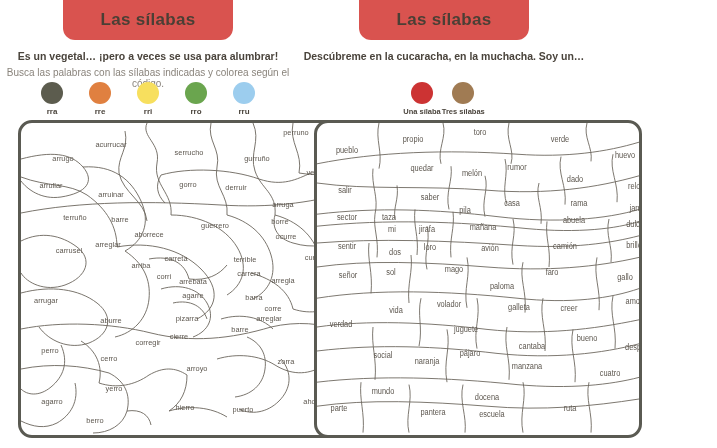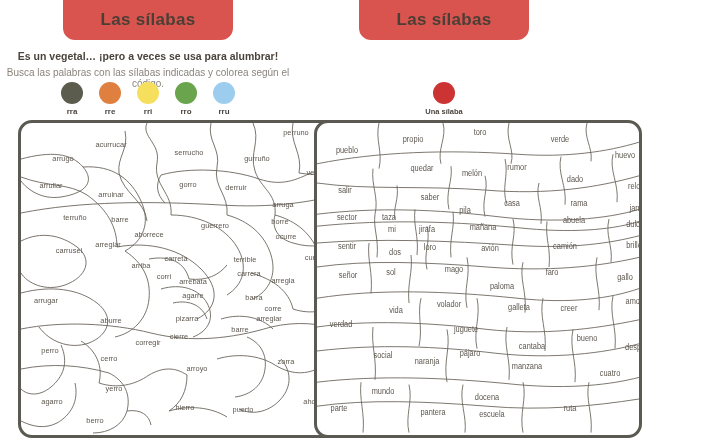--- a/index.html
+++ b/index.html
@@ -18,21 +18,21 @@
                letter-spacing:.3px;}
 
   
   .prompt1{position:absolute;top:50px;left:0;width:100%;text-align:center;
            font-size:10.5px;font-weight:bold;color:#4a443c;}
   .prompt2{position:absolute;top:67px;left:0;width:100%;text-align:center;
            font-size:10px;color:#8a847c;}
 
   
   .legend{position:absolute;top:82px;left:0;width:100%;
-          display:flex;justify-content:center;gap:16px;}
+          display:flex;justify-content:center;gap:26px;}
   .legend.wide{gap:1px;}
   .legend-item{display:flex;flex-direction:column;align-items:center;}
   .dot{width:22px;height:22px;border-radius:50%;}
   .dot-label{margin-top:3px;font-size:8px;color:#4a443c;font-weight:bold;}
   .legend.wide .dot-label{font-size:7.5px;}
 
   
   .puzzle{position:absolute;left:18px;top:120px;
           width:322px;height:312px;
           border:3px solid #5a5a52;border-radius:14px;
@@ -176,25 +176,30 @@
             <text x="74" y="300">berro</text>
           </g>
       </svg>
     </div>
   </div>
 
   <div class="panel right">
     <div class="banner">
       <span class="banner-text">Las sílabas</span>
     </div>
+    <div class="prompt1">Descúbreme en la cucaracha, en la muchacha. Soy un…</div>
 
     <div class="legend wide" id="legend-right">
         <div class="legend-item">
           <div class="dot" style="background: rgb(204, 51, 51);"></div>
           <div class="dot-label">Una sílaba</div>
+        </div>
+        <div class="legend-item">
+          <div class="dot" style="background: rgb(160, 123, 83);"></div>
+          <div class="dot-label">Tres sílabas</div>
         </div>
       </div>
 
     <div class="puzzle">
       <svg viewBox="0 0 322 260" preserveAspectRatio="none">
         <g fill="none" stroke="#6b655c" stroke-width="0.8">
           <path d="M0,34 C60,24 130,22 200,26 C250,29 290,24 322,16"></path>
           <path d="M0,50 C50,56 110,52 170,56 C230,60 280,54 322,44"></path>
           <path d="M0,76 C60,70 120,72 180,78 C240,84 290,80 322,72"></path>
           <path d="M0,86 C70,80 140,82 210,88 C262,92 300,88 322,82"></path>

